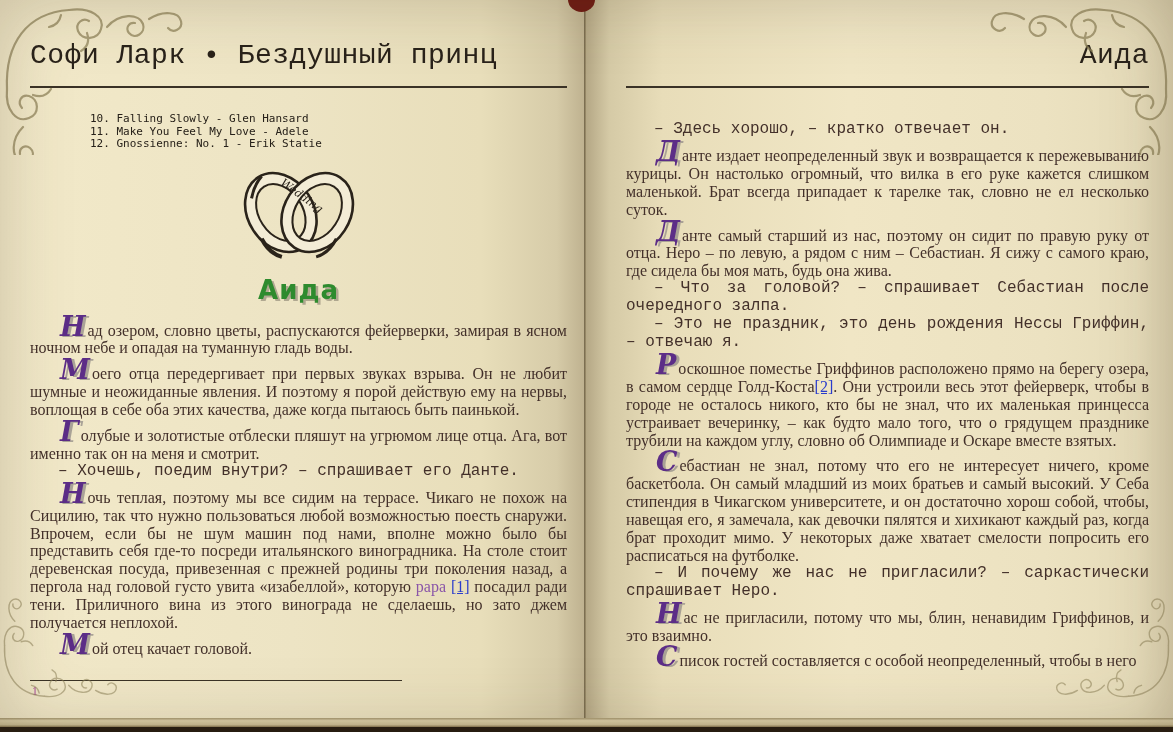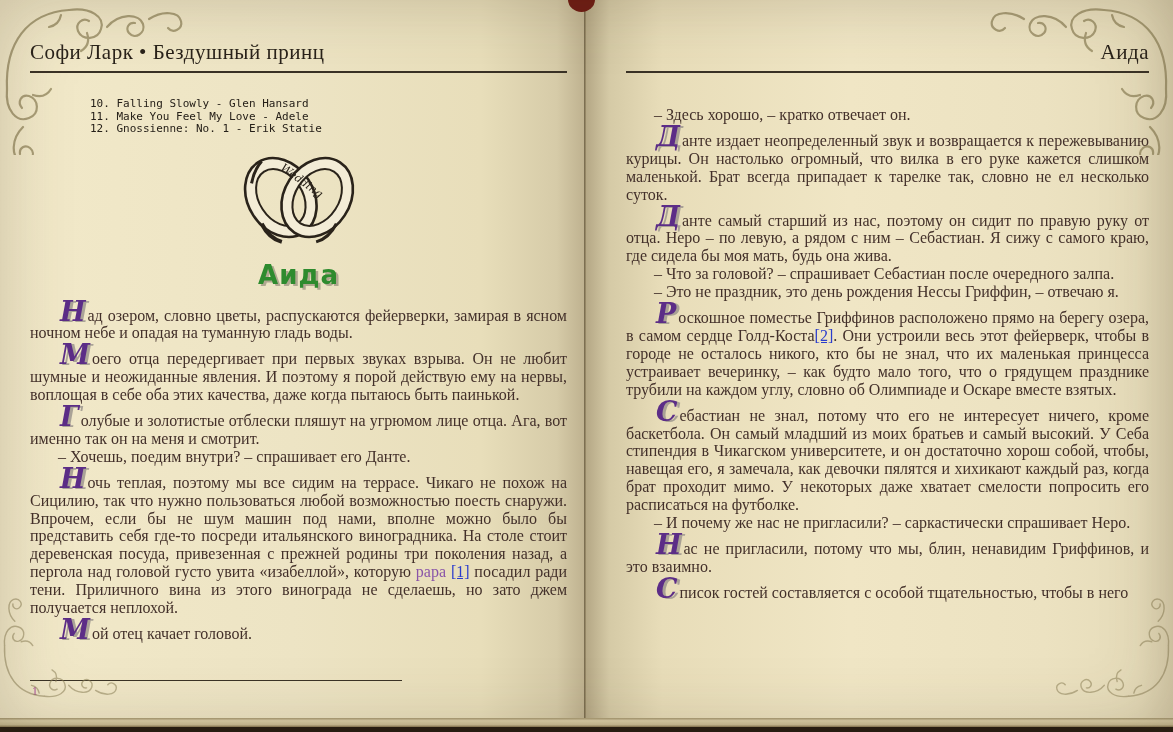--- a/index.html
+++ b/index.html
@@ -30,23 +30,23 @@
   svg.corner{position:absolute;width:195px;height:152px;color:#8d8158;opacity:.72;}
   svg.corner.tl{left:3px;top:3px;}
   svg.corner.tr{right:3px;top:3px;transform:scaleX(-1);}
   svg.corner.bl{left:2px;bottom:16px;width:125px;height:128px;transform:scaleY(-1);opacity:.55;}
   svg.corner.br{right:2px;bottom:16px;width:125px;height:128px;transform:scale(-1,-1);opacity:.55;}
 
   .content-l{position:absolute;left:30px;top:40px;width:537px;}
   .content-r{position:absolute;left:40px;top:40px;width:523px;}
 
   .pg-header{
-    font-family:Liberation Serif, serif;
-    font-size:21px;color:#29221a;letter-spacing:.5px;
-    padding-bottom:6px;border-bottom:2px solid #3a3226;
+    font-family:Liberation Mono, monospace;
+    font-size:28px;color:#29221a;letter-spacing:.5px;
+    padding-bottom:15px;border-bottom:2px solid #3a3226;
   }
   .pg-header.right{text-align:right;}
 
   .songlist{
     margin:25px 0 0 60px;
     font-family:"DejaVu Sans Mono",monospace;
     font-size:11px;line-height:12.5px;color:#262019;white-space:pre;
   }
 
   .rings{width:132px;margin:9px auto 0;}
@@ -59,21 +59,21 @@
     text-shadow:2.5px 2px 0 rgba(125,118,102,.55);
   }
 
   .body-text{
     font-size:16px;line-height:17.9px;text-align:justify;
     color:#43302a;
   }
   .content-l .body-text{margin-top:17px;}
   .content-r .body-text{margin-top:33px;}
   .body-text p{margin:8px 0 0;text-indent:30px;}
-  .body-text p.dialogue{margin-top:0;text-indent:28px;}
+  .body-text p.dialogue{margin-top:0;text-indent:28px;font-family:Liberation Mono, monospace;}
   .body-text p:first-child{margin-top:0;}
 
   .dropcap{
     font-family:"DejaVu Serif",serif;font-style:italic;font-weight:bold;
     font-size:27px;line-height:0;color:#5c2d87;
     text-shadow:3px 1px 0 rgba(158,150,142,.85);
     margin-right:2px;
   }
   .it{color:#8a55a8;}
   a.fnlink{color:#2a3ccc;text-decoration:underline;}
@@ -152,21 +152,21 @@
       <div class="body-text">
           <p class="dialogue"><span>– Здесь хорошо, – кратко отвечает он.</span></p>
           <p><span class="dropcap">Д</span><span>анте издает неопределенный звук и возвращается к пережевыванию курицы. Он настолько огромный, что вилка в его руке кажется слишком маленькой. Брат всегда припадает к тарелке так, словно не ел несколько суток.</span></p>
           <p><span class="dropcap">Д</span><span>анте самый старший из нас, поэтому он сидит по правую руку от отца. Неро – по левую, а рядом с ним – Себастиан. Я сижу с самого краю, где сидела бы моя мать, будь она жива.</span></p>
           <p class="dialogue"><span>– Что за головой? – спрашивает Себастиан после очередного залпа.</span></p>
           <p class="dialogue"><span>– Это не праздник, это день рождения Нессы Гриффин, – отвечаю я.</span></p>
           <p><span class="dropcap">Р</span><span>оскошное поместье Гриффинов расположено прямо на берегу озера, в самом сердце Голд-Коста</span><a class="fnlink" href="#">[2]</a><span>. Они устроили весь этот фейерверк, чтобы в городе не осталось никого, кто бы не знал, что их маленькая принцесса устраивает вечеринку, – как будто мало того, что о грядущем празднике трубили на каждом углу, словно об Олимпиаде и Оскаре вместе взятых.</span></p>
           <p><span class="dropcap">С</span><span>ебастиан не знал, потому что его не интересует ничего, кроме баскетбола. Он самый младший из моих братьев и самый высокий. У Себа стипендия в Чикагском университете, и он достаточно хорош собой, чтобы, навещая его, я замечала, как девочки пялятся и хихикают каждый раз, когда брат проходит мимо. У некоторых даже хватает смелости попросить его расписаться на футболке.</span></p>
           <p class="dialogue"><span>– И почему же нас не пригласили? – саркастически спрашивает Неро.</span></p>
           <p><span class="dropcap">Н</span><span>ас не пригласили, потому что мы, блин, ненавидим Гриффинов, и это взаимно.</span></p>
-          <p><span class="dropcap">С</span><span>писок гостей составляется с особой тщательностью, чтобы в него</span></p>
+          <p><span class="dropcap">С</span><span>писок гостей составляется с особой неопределенный, чтобы в него</span></p>
         </div>
     </div>
 
   </div>
 
   <div class="spine"></div>
   <div class="notch"></div>
 
   <svg class="corner tl" viewBox="0 0 195 152">
       <use href="#flourish"></use>

